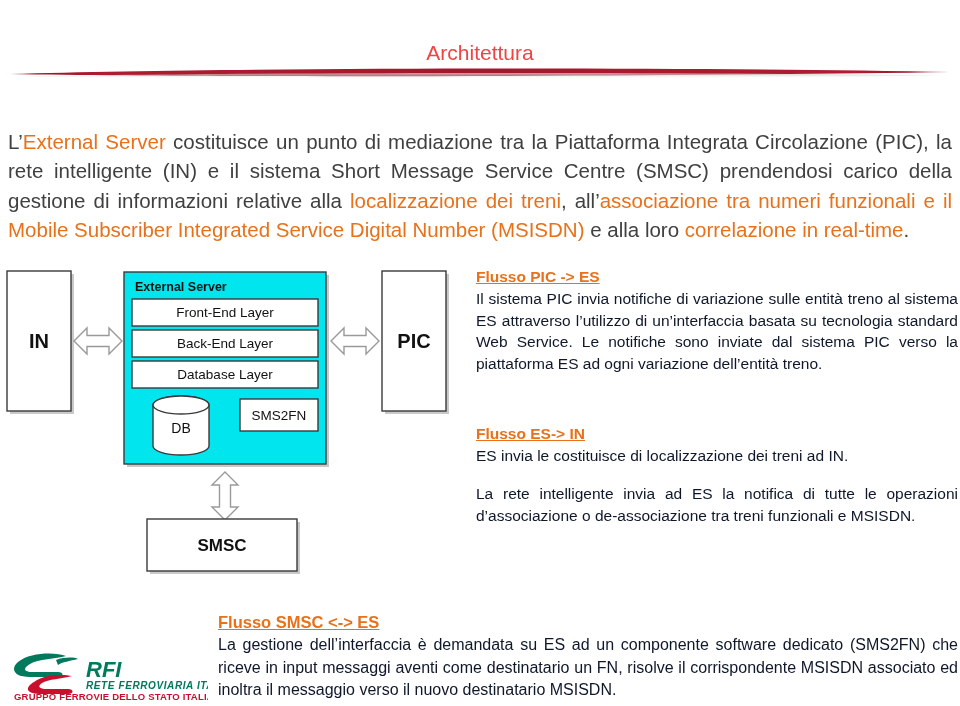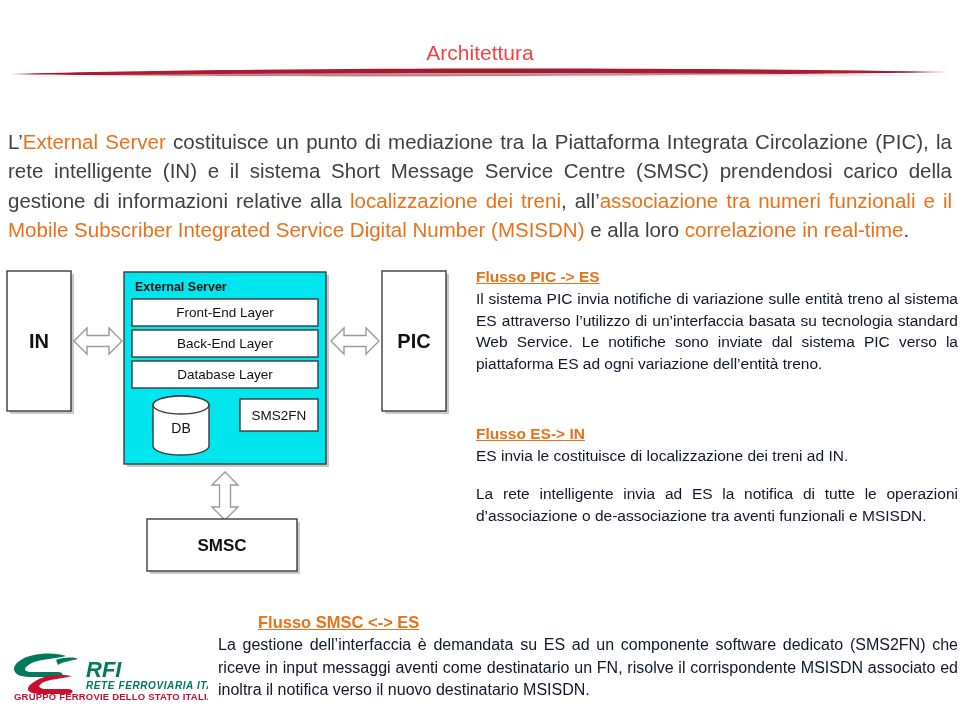--- a/index.html
+++ b/index.html
@@ -107,21 +107,20 @@
 
   
   #flow-smsc {
     position: absolute;
     left: 218px;
     top: 612px;
     width: 740px;
   }
   #flow-smsc .flow-head {
     font-size: 16.5px;
-    margin-left: 40px;
   }
   #flow-smsc .flow-body {
     font-size: 16px;
     line-height: 22.5px;
   }
 
   
   #rfi-logo {
     position: absolute;
     left: 12px;
@@ -238,26 +237,26 @@
   <div class="flow-head" style="color: rgb(232, 113, 26);">Flusso PIC -&gt; ES</div>
   <div class="flow-body">Il sistema PIC invia notifiche di variazione sulle entità treno al sistema ES attraverso l’utilizzo di un’interfaccia basata su tecnologia standard Web Service. Le notifiche sono inviate dal sistema PIC verso la piattaforma ES ad ogni variazione dell’entità treno.</div>
 </div>
 
 <div class="flow-block" id="flow-es-in">
   <div class="flow-head" style="color: rgb(232, 113, 26);">Flusso ES-&gt; IN</div>
   <div class="flow-body noj">ES invia le costituisce di localizzazione dei treni ad IN.</div>
 </div>
 
 <div class="flow-block" id="flow-in-es">
-  <div class="flow-body">La rete intelligente invia ad ES la notifica di tutte le operazioni d’associazione o de-associazione tra aventi funzionali e MSISDN.</div>
+  <div class="flow-body">La rete intelligente invia ad ES la notifica di tutte le operazioni d’associazione o de-associazione tra treni funzionali e MSISDN.</div>
 </div>
 
 <div class="flow-block" id="flow-smsc">
   <div class="flow-head" style="color: rgb(232, 113, 26);">Flusso SMSC &lt;-&gt; ES</div>
-  <div class="flow-body">La gestione dell’interfaccia è demandata su ES ad un componente software dedicato (SMS2FN) che riceve in input messaggi aventi come destinatario un FN, risolve il corrispondente MSISDN associato ed inoltra il notifica verso il nuovo destinatario MSISDN.</div>
+  <div class="flow-body">La gestione dell’interfaccia è demandata su ES ad un componente software dedicato (SMS2FN) che riceve in input messaggi aventi come destinatario un FN, risolve il corrispondente MSISDN associato ed inoltra il messaggio verso il nuovo destinatario MSISDN.</div>
 </div>
 
 <div id="rfi-logo">
   <svg width="196" height="52" viewBox="0 0 196 52">
     <defs>
       <style>
         .lg-green { fill:#00795C; }
         .lg-red   { fill:#C8102E; }
         .lg-txt   { font-family:"Liberation Sans", sans-serif; }
       </style>

